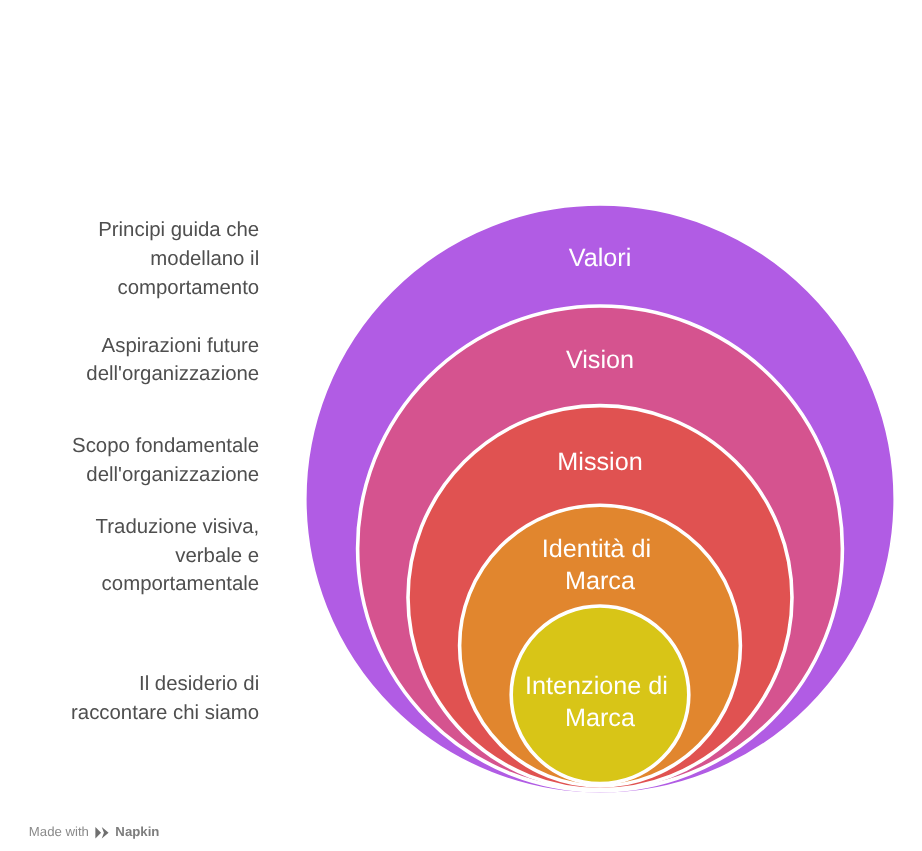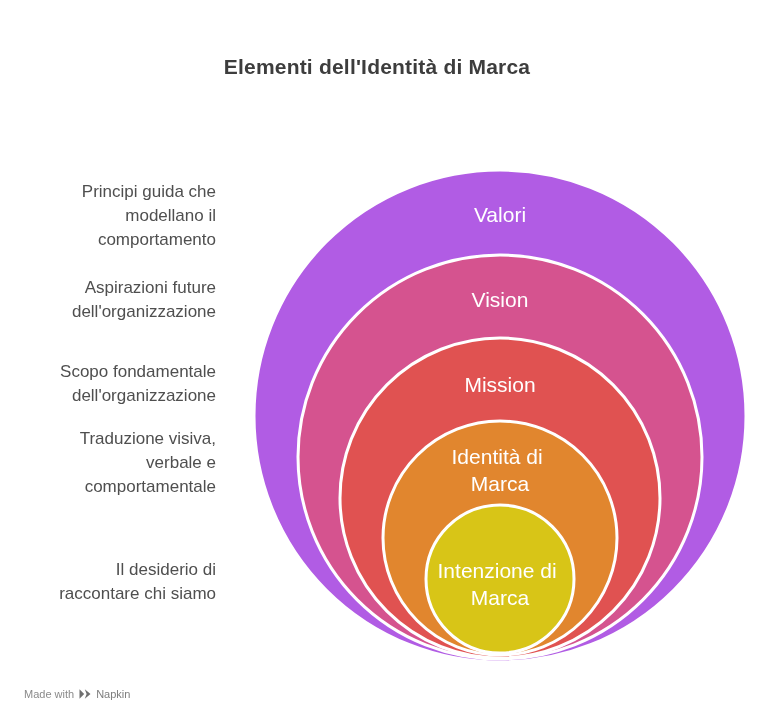--- a/index.html
+++ b/index.html
@@ -62,34 +62,33 @@
     top: 694px;
     transform: translateY(-50%);
     display: flex;
     align-items: center;
     gap: 5px;
     font-size: 11px;
     color: #8a8a8a;
   }
   .footer .brand {
     color: #7d7d7d;
-    font-weight: 400;
+    font-weight: 700;
   }
   .napkin-icon {
     display: inline-block;
     width: 12px;
     height: 12px;
   }
 </style>
 </head>
 <body>
 
 <div class="stage">
 
-  <div class="page-title">Elementi dell'Identità di Marca</div>
 
   <svg class="diagram-svg" width="768" height="709" viewBox="0 0 768 709">
 
     <circle cx="500" cy="416" r="246" stroke-width="3" stroke="#ffffff" fill="#b15ce4"></circle>
 
     <circle cx="500" cy="457" r="202" stroke-width="3" stroke="#ffffff" fill="#d5538f"></circle>
 
     <circle cx="500" cy="498" r="160" stroke-width="3" stroke="#ffffff" fill="#e05251"></circle>
 
     <circle cx="500" cy="538" r="117" stroke-width="3" stroke="#ffffff" fill="#e1862e"></circle>

